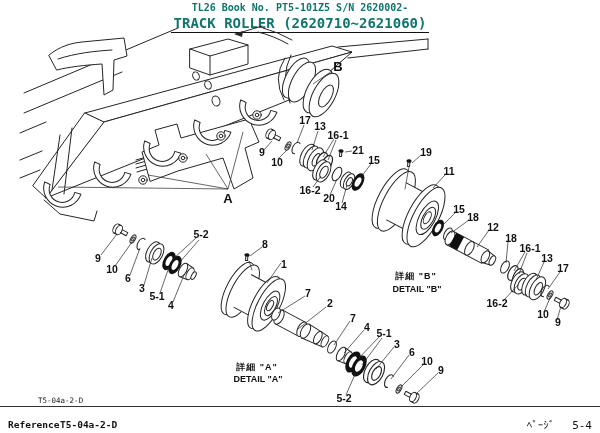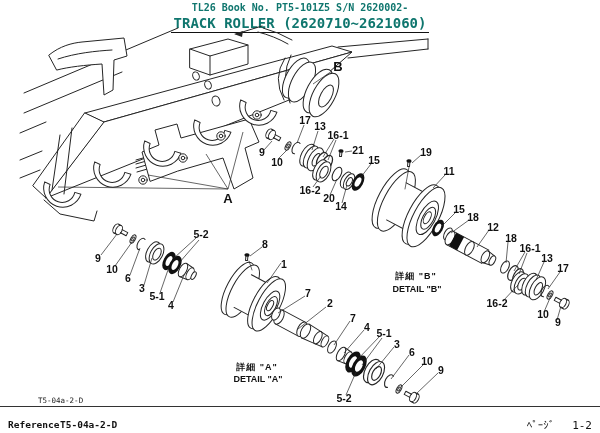--- a/index.html
+++ b/index.html
@@ -286,16 +286,16 @@
     <text class="caption" x="417" y="290">DETAIL "B"</text>
   </svg>
 
   <div class="foot-code">T5-04a-2-D</div>
   <div class="foot-rule"></div>
   <div class="foot-row">
     <span class="foot-ref">Reference</span>
     <span class="foot-refval">T5-04a-2-D</span>
     <span class="foot-page">
       <span>ﾍﾟｰｼﾞ</span>
-      <span>1-2</span>
+      <span>5-4</span>
     </span>
   </div>
 </div>
 
 </body></html>

